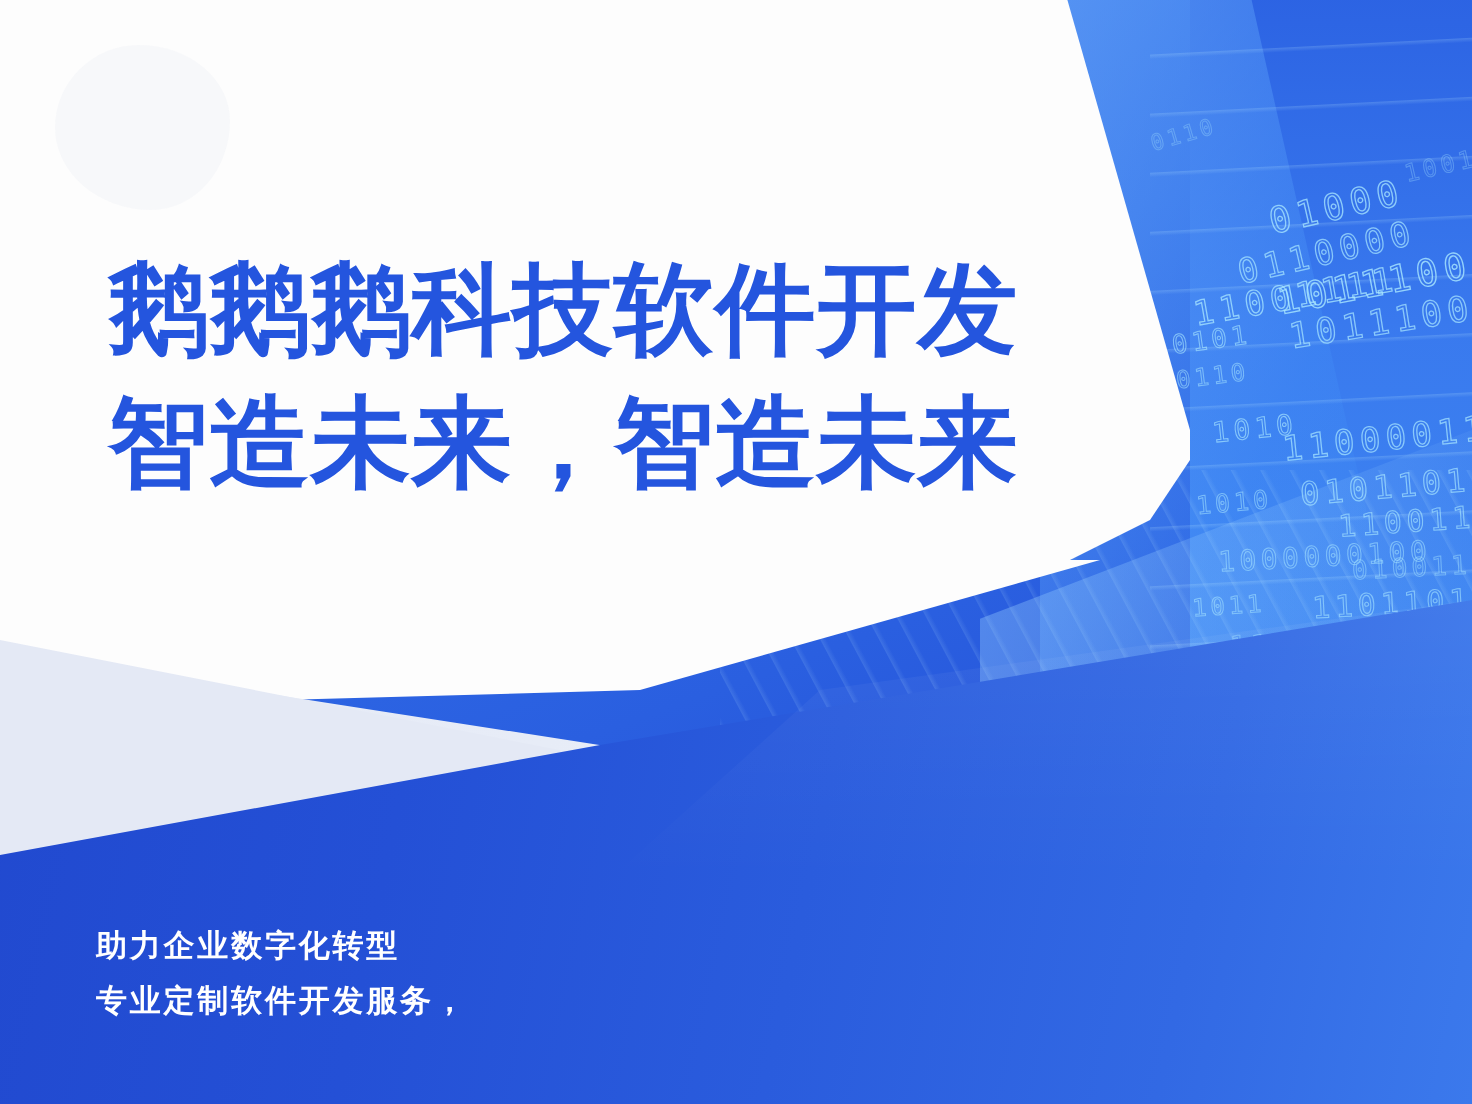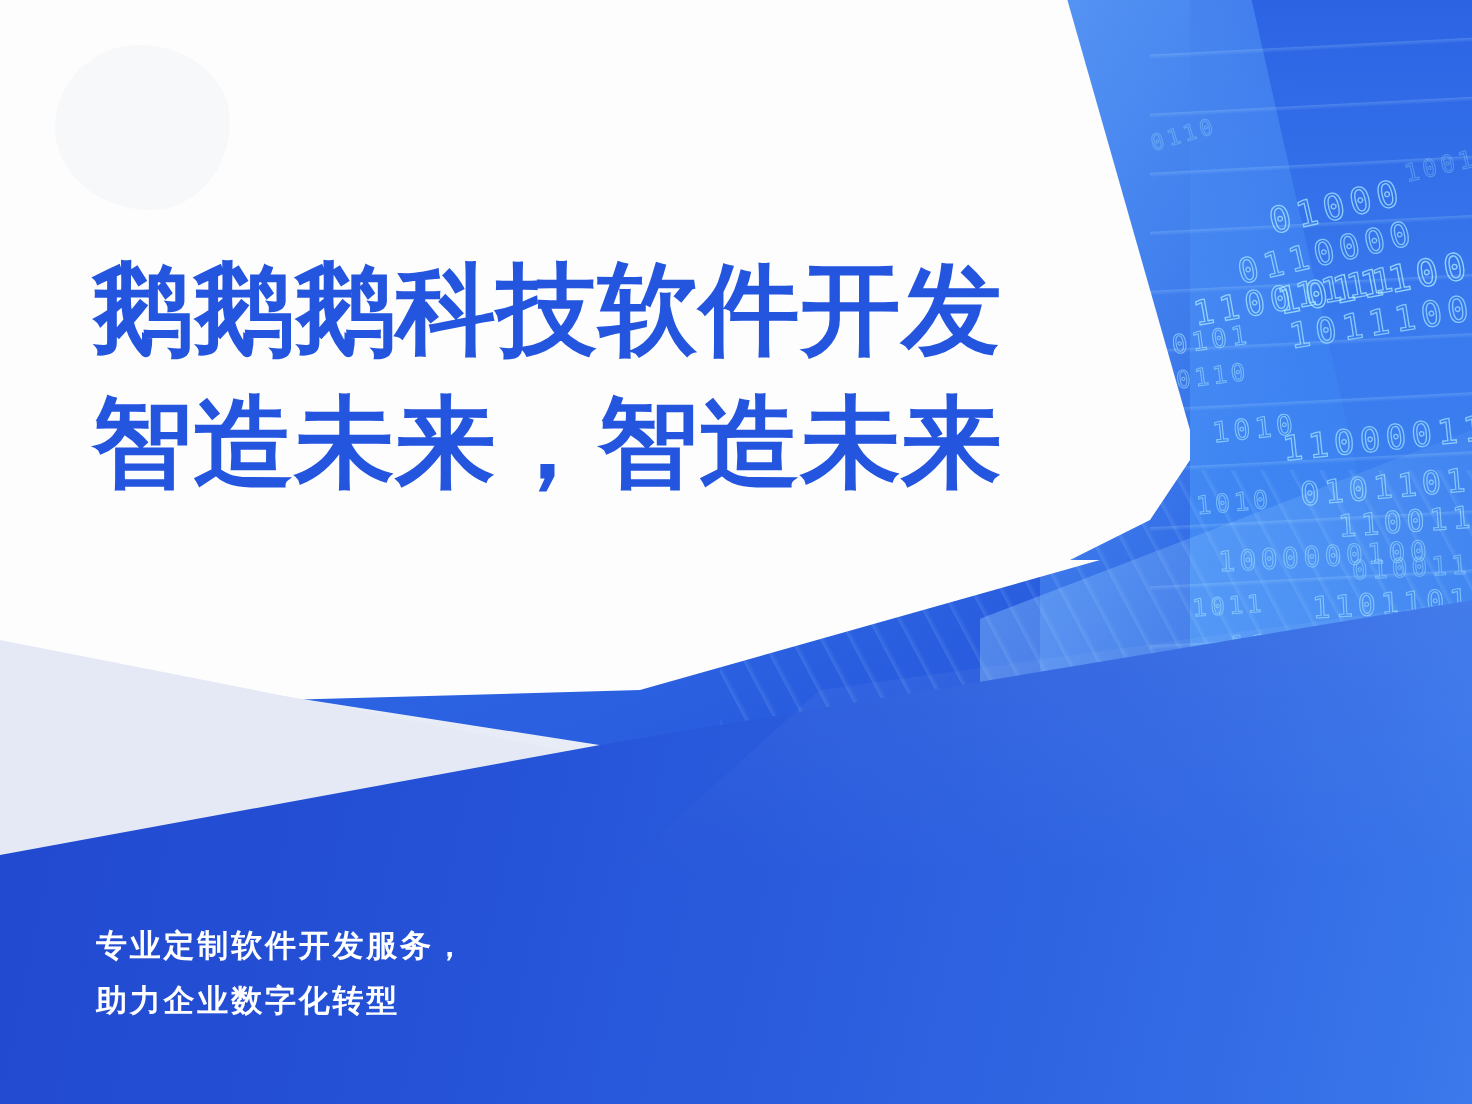--- a/index.html
+++ b/index.html
@@ -115,21 +115,21 @@
   }
   .band-blue-hi{
     position:absolute;left:0;top:600px;width:1472px;height:504px;
     background:linear-gradient(180deg,rgba(255,255,255,.10),rgba(255,255,255,0) 55%);
     clip-path:polygon(820px 90px, 1472px 0, 1472px 290px, 360px 504px);
     opacity:.55;
   }
 
   
   .headline{
-    position:absolute;left:92px;top:243px;
+    position:absolute;left:108px;top:243px;
     width:1000px;
     font-weight:800;
     font-size:100px;
     line-height:1.33;
     letter-spacing:.012em;
     color:#2455de;
     text-shadow:0 2px 0 rgba(255,255,255,.35);
   }
   .headline .l1,.headline .l2{display:block;}
 
@@ -192,17 +192,17 @@
     <span class="l2">智造未来，智造未来</span>
   </div>
 
   <div class="band-light"></div>
   <div class="band-light2"></div>
 
   <div class="band-blue"></div>
   <div class="band-blue-hi"></div>
 
   <div class="subtitle">
+    <span>助力企业数字化转型</span>
     <span>专业定制软件开发服务，</span>
-    <span>助力企业数字化转型</span>
   </div>
 
 </div>
 
 </body></html>

